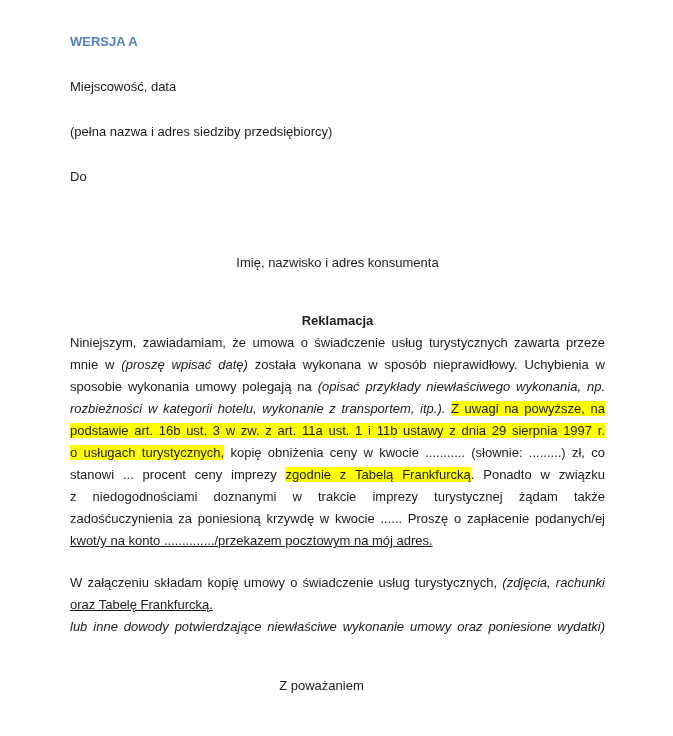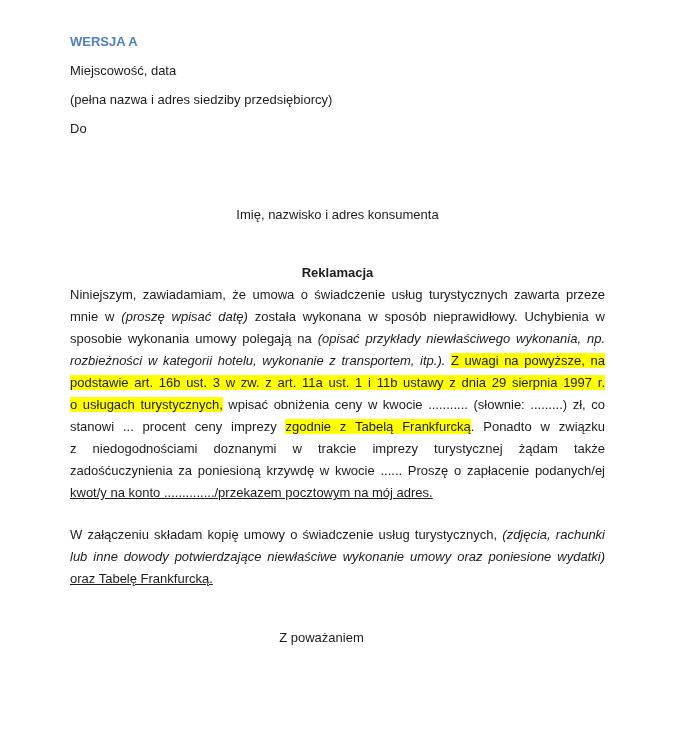--- a/index.html
+++ b/index.html
@@ -13,21 +13,21 @@
     line-height: 22px;
     color: #1c1c1c;
     overflow: hidden;
   }
   .content { padding: 0 68px 0 70px; }
   .version-label {
     margin-top: 31px;
     font-weight: bold;
     color: var(--accent, #4f81bd);
   }
-  .header-line { margin-top: 7px; }
+  .header-line { margin-top: 23px; }
   .consumer-line { margin-top: 64px; text-align: center; }
   .letter-title { margin-top: 36px; text-align: center; font-weight: bold; }
   .para { }
   .para-1 { }
   .para-2 { margin-top: 20px; }
   .para .line { text-align: justify; text-align-last: justify; }
   .para .line.line-last { text-align-last: left; text-decoration: underline; }
   .run-n { }
   .run-i { font-style: italic; }
   .run-h { background-color: var(--hl, #ffff00); }
@@ -50,29 +50,29 @@
     <div class="consumer-line">Imię, nazwisko i adres konsumenta</div>
 
     <div class="letter-title">Reklamacja</div>
 
     <div class="para para-1">
         <div class="line"><span class="run-n">Niniejszym, zawiadamiam, że umowa o świadczenie usług turystycznych zawarta przeze</span></div>
         <div class="line"><span class="run-n">mnie w </span><span class="run-i">(proszę wpisać datę)</span><span class="run-n"> została wykonana w sposób nieprawidłowy. Uchybienia w</span></div>
         <div class="line"><span class="run-n">sposobie wykonania umowy polegają na </span><span class="run-i">(opisać przykłady niewłaściwego wykonania, np.</span></div>
         <div class="line"><span class="run-i">rozbieżności w kategorii hotelu, wykonanie z transportem, itp.). </span><span class="run-h">Z uwagi na powyższe, na</span></div>
         <div class="line"><span class="run-h">podstawie art. 16b ust. 3 w zw. z art. 11a ust. 1 i 11b ustawy z dnia 29 sierpnia 1997 r.</span></div>
-        <div class="line"><span class="run-h">o usługach turystycznych,</span><span class="run-n"> wpisać obniżenia ceny w kwocie ........... (słownie: .........) zł, co</span></div>
+        <div class="line"><span class="run-h">o usługach turystycznych,</span><span class="run-n"> kopię obniżenia ceny w kwocie ........... (słownie: .........) zł, co</span></div>
         <div class="line"><span class="run-n">stanowi ... procent ceny imprezy </span><span class="run-h">zgodnie z Tabelą Frankfurcką</span><span class="run-n">. Ponadto w związku</span></div>
         <div class="line"><span class="run-n">z niedogodnościami doznanymi w trakcie imprezy turystycznej żądam także</span></div>
         <div class="line"><span class="run-n">zadośćuczynienia za poniesioną krzywdę w kwocie ...... Proszę o zapłacenie podanych/ej</span></div>
         <div class="line line-last"><span class="run-n">kwot/y na konto ............../przekazem pocztowym na mój adres.</span></div>
       </div>
 
     <div class="para para-2">
         <div class="line"><span class="run-n">W załączeniu składam kopię umowy o świadczenie usług turystycznych, </span><span class="run-i">(zdjęcia, rachunki</span></div>
+        <div class="line line-last"><span class="run-n">oraz Tabelę Frankfurcką.</span></div>
         <div class="line"><span class="run-i">lub inne dowody potwierdzające niewłaściwe wykonanie umowy oraz poniesione wydatki)</span></div>
-        <div class="line line-last"><span class="run-n">oraz Tabelę Frankfurcką.</span></div>
       </div>
 
     <div class="closing-line">Z poważaniem</div>
 
   </div>
 </div>
 
 </body></html>

